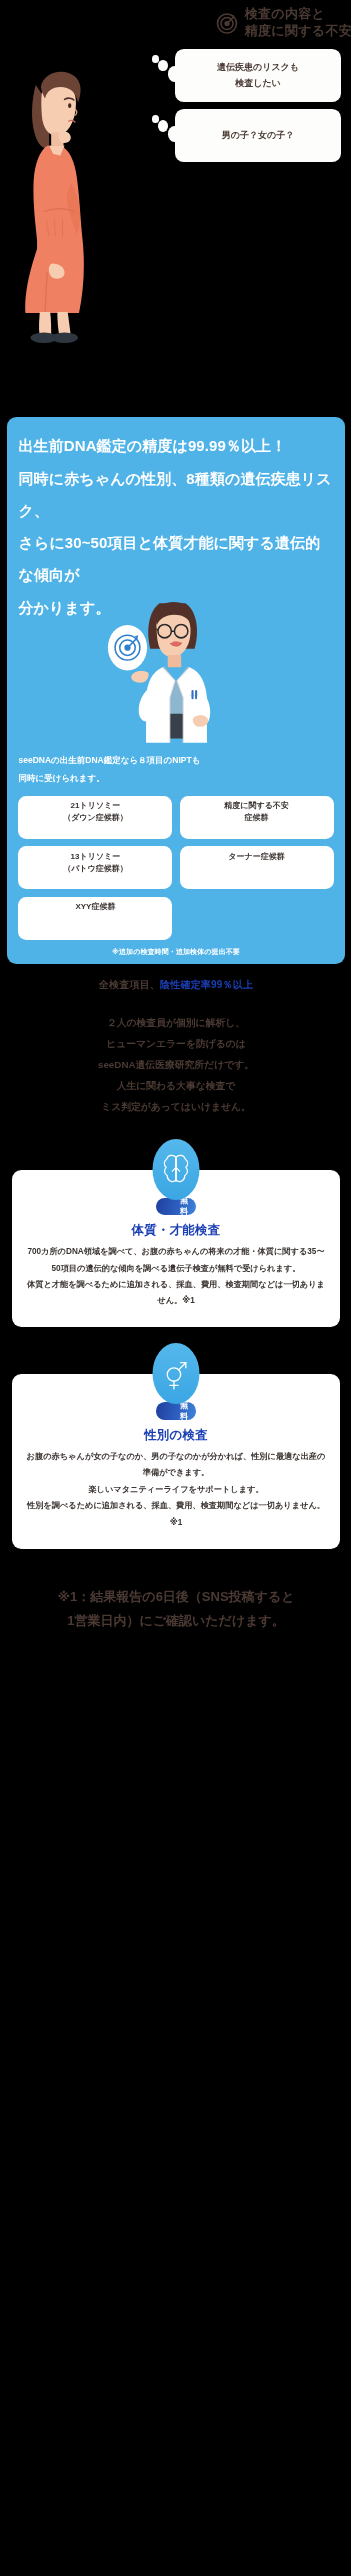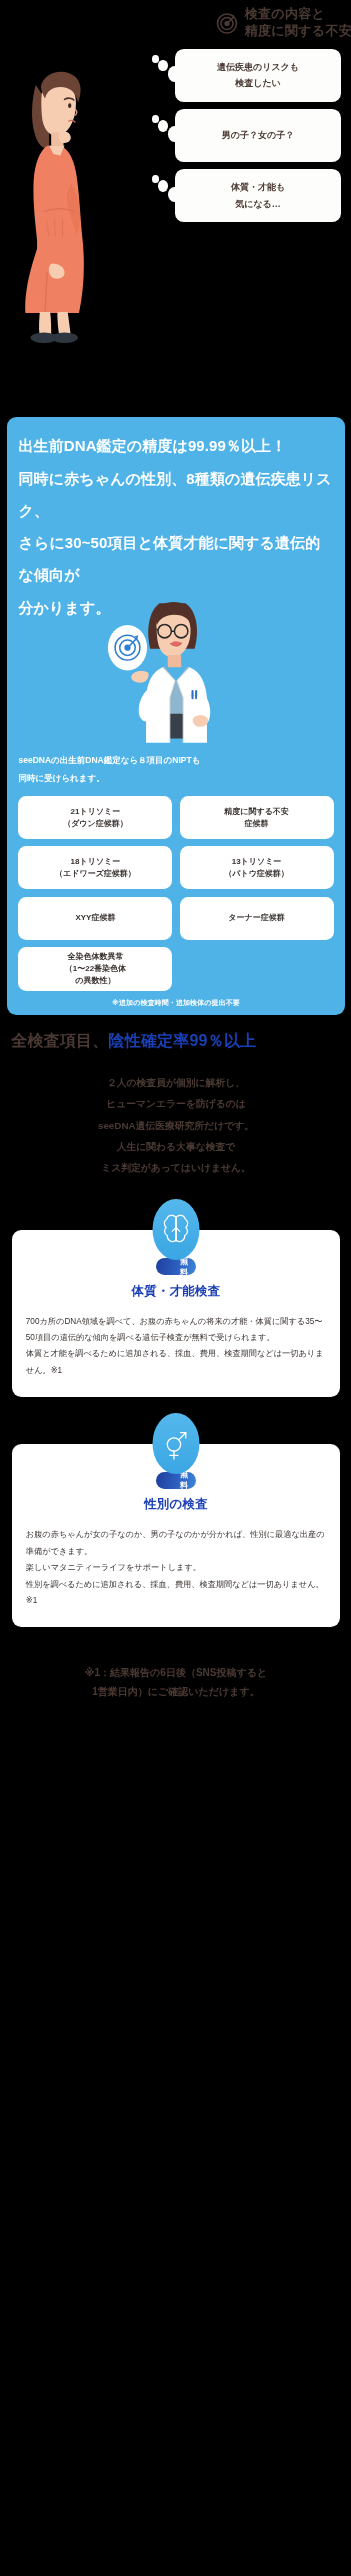--- a/index.html
+++ b/index.html
@@ -122,21 +122,20 @@
     display: grid;
     grid-template-columns: 1fr 1fr;
     gap: 7.2px 7.2px;
     margin-top: 8.2px;
   }
   .cond-pill {
     background: #ffffff;
     border-radius: 8.2px;
     min-height: 43px;
     display: flex;
-    align-items: center;
     justify-content: center;
     text-align: center;
     padding: 4.1px 3.1px;
   }
   .cond-pill span {
     color: #3a3330;
     font-size: 8px;
     font-weight: 700;
     line-height: 1.5;
     white-space: pre-line;
@@ -146,24 +145,25 @@
     font-size: 7px;
     font-weight: 600;
     text-align: center;
     margin-top: 7.2px;
     letter-spacing: 0.1px;
   }
 
   
   .dark-section { padding: 13.4px 11.3px 5.2px 11.3px; }
   .dark-heading {
-    font-size: 16px;
+    font-size: 10px;
     font-weight: 800;
     line-height: 1.5;
     letter-spacing: 0.2px;
+    text-align: center;
   }
   .dark-heading .part-brown { color: #4b3a33; }
   .dark-heading .part-blue  { color: #1b3fb5; }
   .dark-body {
     margin-top: 19.6px;
     color: #4b3a33;
     font-size: 9.8px;
     font-weight: 700;
     line-height: 2.15;
     text-align: center;
@@ -209,33 +209,34 @@
   }
   .feature-title {
     margin-top: 7.2px;
     text-align: center;
     color: #1b3fb5;
     font-size: 12.4px;
     font-weight: 800;
     letter-spacing: 0.3px;
   }
   .feature-body {
-    margin-top: 14px;
+    margin-top: 5px;
     color: #3a3330;
     font-size: 8.2px;
-    font-weight: 400;
+    font-weight: 700;
     line-height: 2.0;
     white-space: pre-line;
+    text-align: center;
   }
 
   
   .footer-note {
     margin: 36px 13.4px 0 13.4px;
     color: #4b3a33;
-    font-size: 10px;
+    font-size: 13px;
     font-weight: 600;
     line-height: 1.9;
     text-align: center;
     white-space: pre-line;
   }
 </style>
 </head>
 <body>
 
 <div class="hero-header">
@@ -311,29 +312,20 @@
 
     <div class="bubble-row">
       <span class="tail-dot tail-a"></span>
       <span class="tail-dot tail-b"></span>
       <span class="tail-dot tail-c"></span>
       <div class="bubble">
         <span>男の子？女の子？</span>
       </div>
     </div>
 
-    <div class="bubble-row">
-      <span class="tail-dot tail-a"></span>
-      <span class="tail-dot tail-b"></span>
-      <span class="tail-dot tail-c"></span>
-      <div class="bubble">
-        <span>体質・才能も</span>
-        <span>気になる…</span>
-      </div>
-    </div>
 
   </div>
 </div>
 
 <div class="blue-panel">
 
   <div class="blue-lead">出生前DNA鑑定の精度は99.99％以上！
 同時に赤ちゃんの性別、8種類の遺伝疾患リスク、
 さらに30~50項目と体質才能に関する遺伝的な傾向が
 分かります。</div>
@@ -395,37 +387,28 @@
   <div class="cond-grid">
     <div class="cond-pill">
         <span>21トリソミー
 （ダウン症候群）</span>
       </div>
     <div class="cond-pill">
         <span>精度に関する不安
 症候群</span>
       </div>
     <div class="cond-pill">
-        <span>18トリソミー
-（エドワーズ症候群）</span>
-      </div>
-    <div class="cond-pill">
         <span>13トリソミー
 （パトウ症候群）</span>
       </div>
     <div class="cond-pill">
+        <span>ターナー症候群</span>
+      </div>
+    <div class="cond-pill">
         <span>XYY症候群</span>
-      </div>
-    <div class="cond-pill">
-        <span>ターナー症候群</span>
-      </div>
-    <div class="cond-pill">
-        <span>全染色体数異常
-（1〜22番染色体
-の異数性）</span>
       </div>
   </div>
 
   <div class="blue-footnote">※追加の検査時間・追加検体の提出不要</div>
 </div>
 
 <div class="dark-section">
   <div class="dark-heading">
     <span class="part-brown">全検査項目、</span><span class="part-blue">陰性確定率99％以上</span>
   </div>

